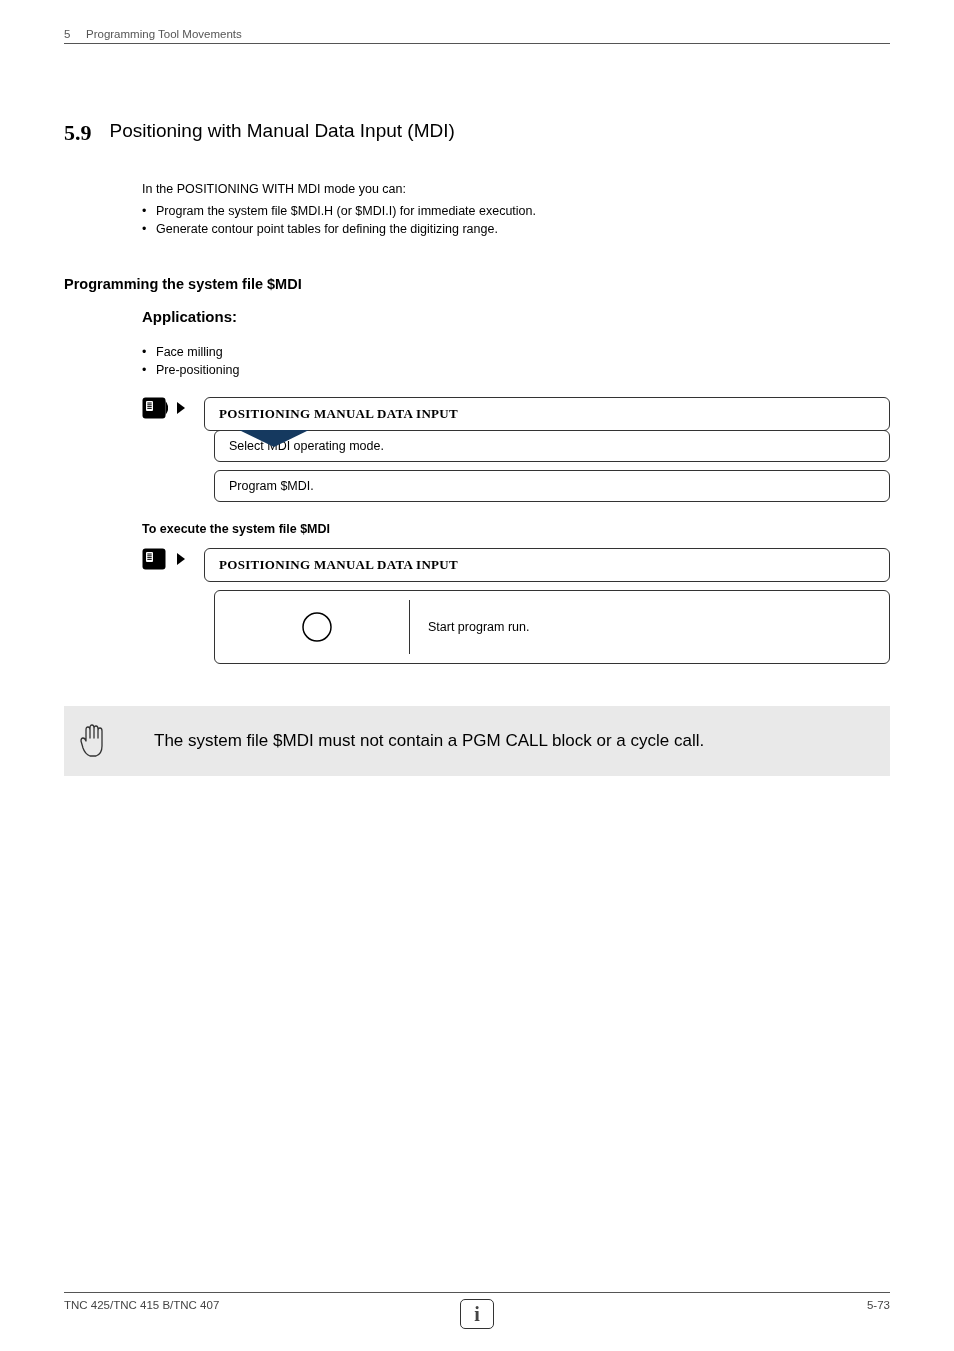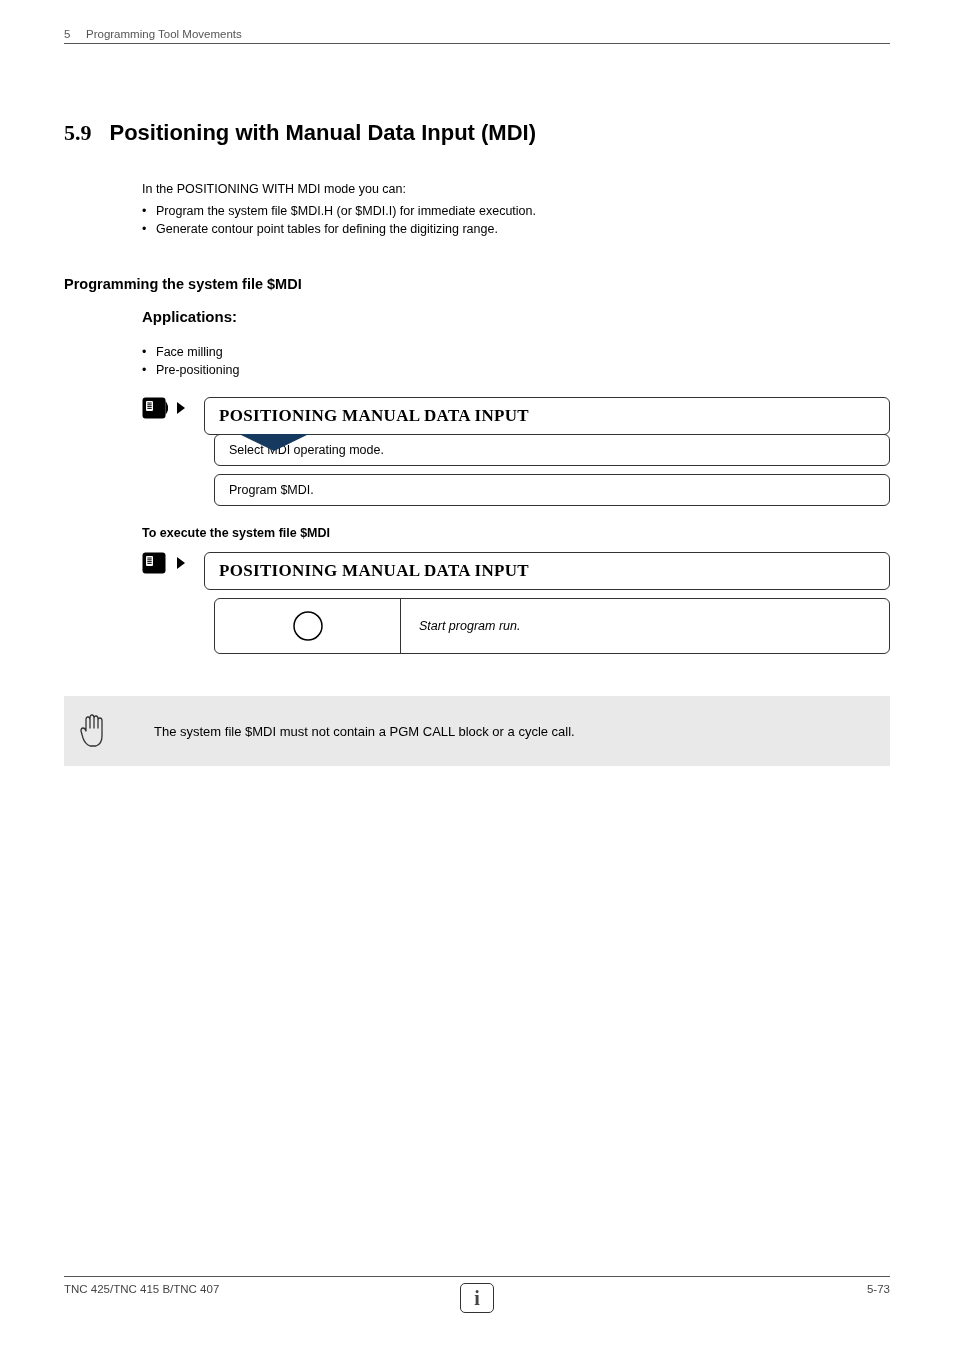--- a/index.html
+++ b/index.html
@@ -34,22 +34,22 @@
     display: flex;
     gap: 18px;
     margin-bottom: 34px;
   }
   .h1-row .secnum {
     font-size: 22px;
     font-weight: bold;
     font-family: Liberation Serif, serif;
   }
   .h1-row .sectitle {
-    font-size: 22px;
-    font-weight: bold;
+    font-size: 19px;
+    font-weight: normal;
   }
   .indent-block {
     margin-left: 78px;
   }
   .intro {
     font-size: 12.5px;
     line-height: 1.45;
     margin-bottom: 38px;
   }
   .intro ul, .apps ul {
@@ -96,21 +96,21 @@
   .title-box, .sub-box, .button-box-row {
     border: 1px solid #333;
     border-radius: 6px;
     padding: 8px 14px;
     font-size: 12.5px;
     margin-bottom: 0;
   }
   .title-box {
     font-family: Georgia, 'Times New Roman', serif;
     font-weight: bold;
-    font-size: 17px;
+    font-size: 13px;
     letter-spacing: 0.3px;
   }
   .sub-box-wrap {
     border: 1px solid #333;
     border-radius: 6px;
     margin-left: 10px;
     overflow: visible;
     margin-top: -1px;
     position: relative;
   }
@@ -124,25 +124,24 @@
   }
   .wedge-svg {
     position: absolute;
     left: 26px;
     top: -1px;
   }
   .button-box-row {
     display: flex;
     align-items: center;
     gap: 0;
-    padding: 0;
+    padding: 9px;
     margin-left: 10px;
     margin-top: 8px;
     overflow: hidden;
-    font-style: italic;
   }
   .button-cell {
     width: 186px;
     border-right: 1px solid #333;
     display: flex;
     align-items: center;
     justify-content: center;
     padding: 10px 0;
   }
   .button-text {
@@ -163,27 +162,27 @@
     align-items: center;
     gap: 30px;
     padding: 18px 20px 18px 0;
   }
   .note-icon-cell {
     width: 60px;
     display: flex;
     justify-content: center;
   }
   .note-text {
-    font-size: 13px;
+    font-size: 17px;
   }
   .footer {
     position: absolute;
     left: 64px;
     right: 64px;
-    bottom: 56px;
+    bottom: 40px;
     border-top: 0.75px solid #555;
     padding-top: 6px;
     display: flex;
     justify-content: space-between;
     align-items: flex-start;
     font-size: 11.5px;
     color: #444;
   }
   .footer-center {
     position: absolute;

